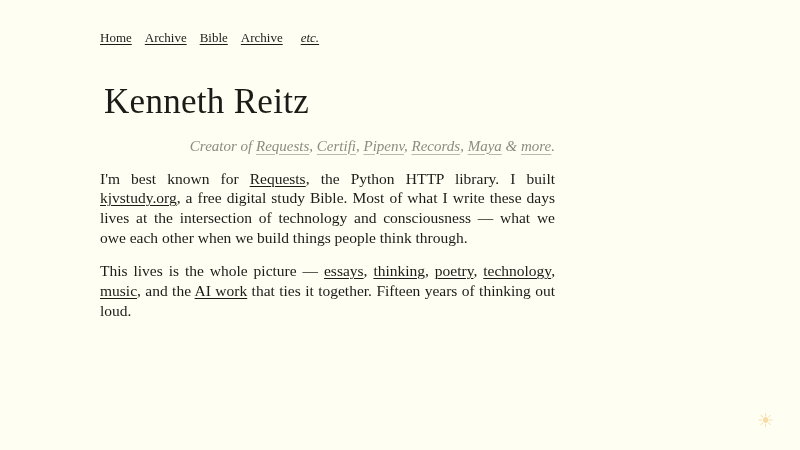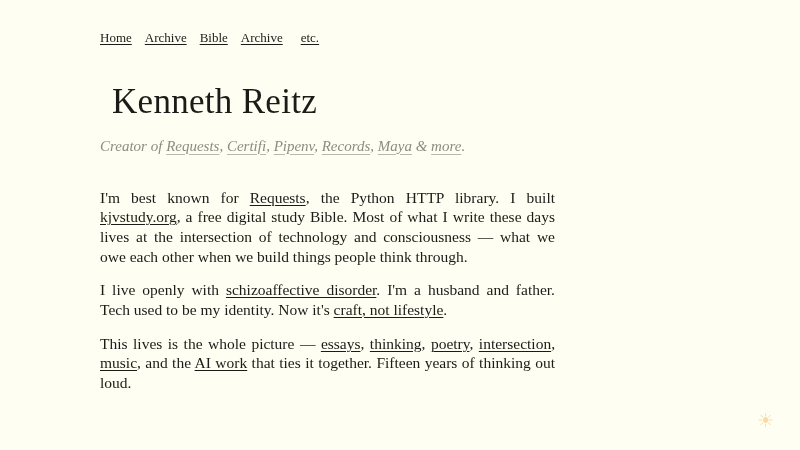--- a/index.html
+++ b/index.html
@@ -25,33 +25,34 @@
     gap: 13px;
     font-size: 13px;
     align-items: baseline;
   }
   nav.site-nav a {
     color: inherit;
     text-decoration: underline;
     text-decoration-thickness: 1px;
     text-underline-offset: 2px;
   }
-  nav.site-nav a.italic { margin-left: 5px; text-align: right; }
+  nav.site-nav a.italic { font-style: italic; margin-left: 5px; text-align: right; }
   h1.site-title {
     font-size: 35px;
     font-weight: 400;
-    margin: 37px 0 0 12px;
+    margin: 37px 0 0 4px;
     letter-spacing: 0.3px;
     line-height: 1.1;
   }
   .tagline {
     font-style: italic;
     color: #8d8c82;
     font-size: 15px;
-    margin: 16px 0 33px 0;
+    margin: 16px 0 14px 0;
+    text-align: right;
   }
   .tagline a {
     color: inherit;
     text-decoration: underline;
     text-decoration-thickness: 1px;
     text-decoration-color: #b9b8ac;
     text-underline-offset: 3px;
   }
   p.body-para {
     font-size: 15.5px;
@@ -91,18 +92,17 @@
     <a href="#">Bible</a>
     <a href="#">Archive</a>
     <a href="#" class="italic">etc.</a>
   </nav>
 
   <h1 class="site-title">Kenneth Reitz</h1>
 
   <div class="tagline"><span>Creator of </span><a href="#">Requests</a><span>, </span><a href="#">Certifi</a><span>, </span><a href="#">Pipenv</a><span>, </span><a href="#">Records</a><span>, </span><a href="#">Maya</a><span> &amp; </span><a href="#">more</a><span>.</span></div>
 
   <p class="body-para"><span>I'm best known for </span><a href="#">Requests</a><span>, the Python HTTP library. I built </span><a href="#">kjvstudy.org</a><span>, a free digital study Bible. Most of what I write these days lives at the intersection of technology and consciousness — what we owe each other when we build things people think through.</span></p>
-  <p class="body-para"><span>I live openly with </span><a href="#">schizoaffective disorder</a><span>. I'm a husband and father. Tech used to be my identity. Now it's </span><a href="#">craft, not lifestyle</a><span>.</span></p>
-  <p class="body-para"><span>This lives is the whole picture — </span><a href="#">essays</a><span>, </span><a href="#">thinking</a><span>, </span><a href="#">poetry</a><span>, </span><a href="#">intersection</a><span>, </span><a href="#">music</a><span>, and the </span><a href="#">AI work</a><span> that ties it together. Fifteen years of thinking out loud.</span></p>
+  <p class="body-para"><span>This lives is the whole picture — </span><a href="#">essays</a><span>, </span><a href="#">thinking</a><span>, </span><a href="#">poetry</a><span>, </span><a href="#">technology</a><span>, </span><a href="#">music</a><span>, and the </span><a href="#">AI work</a><span> that ties it together. Fifteen years of thinking out loud.</span></p>
 
 </div>
 
 <button class="theme-toggle" title="">☀</button>
 
 </body></html>

